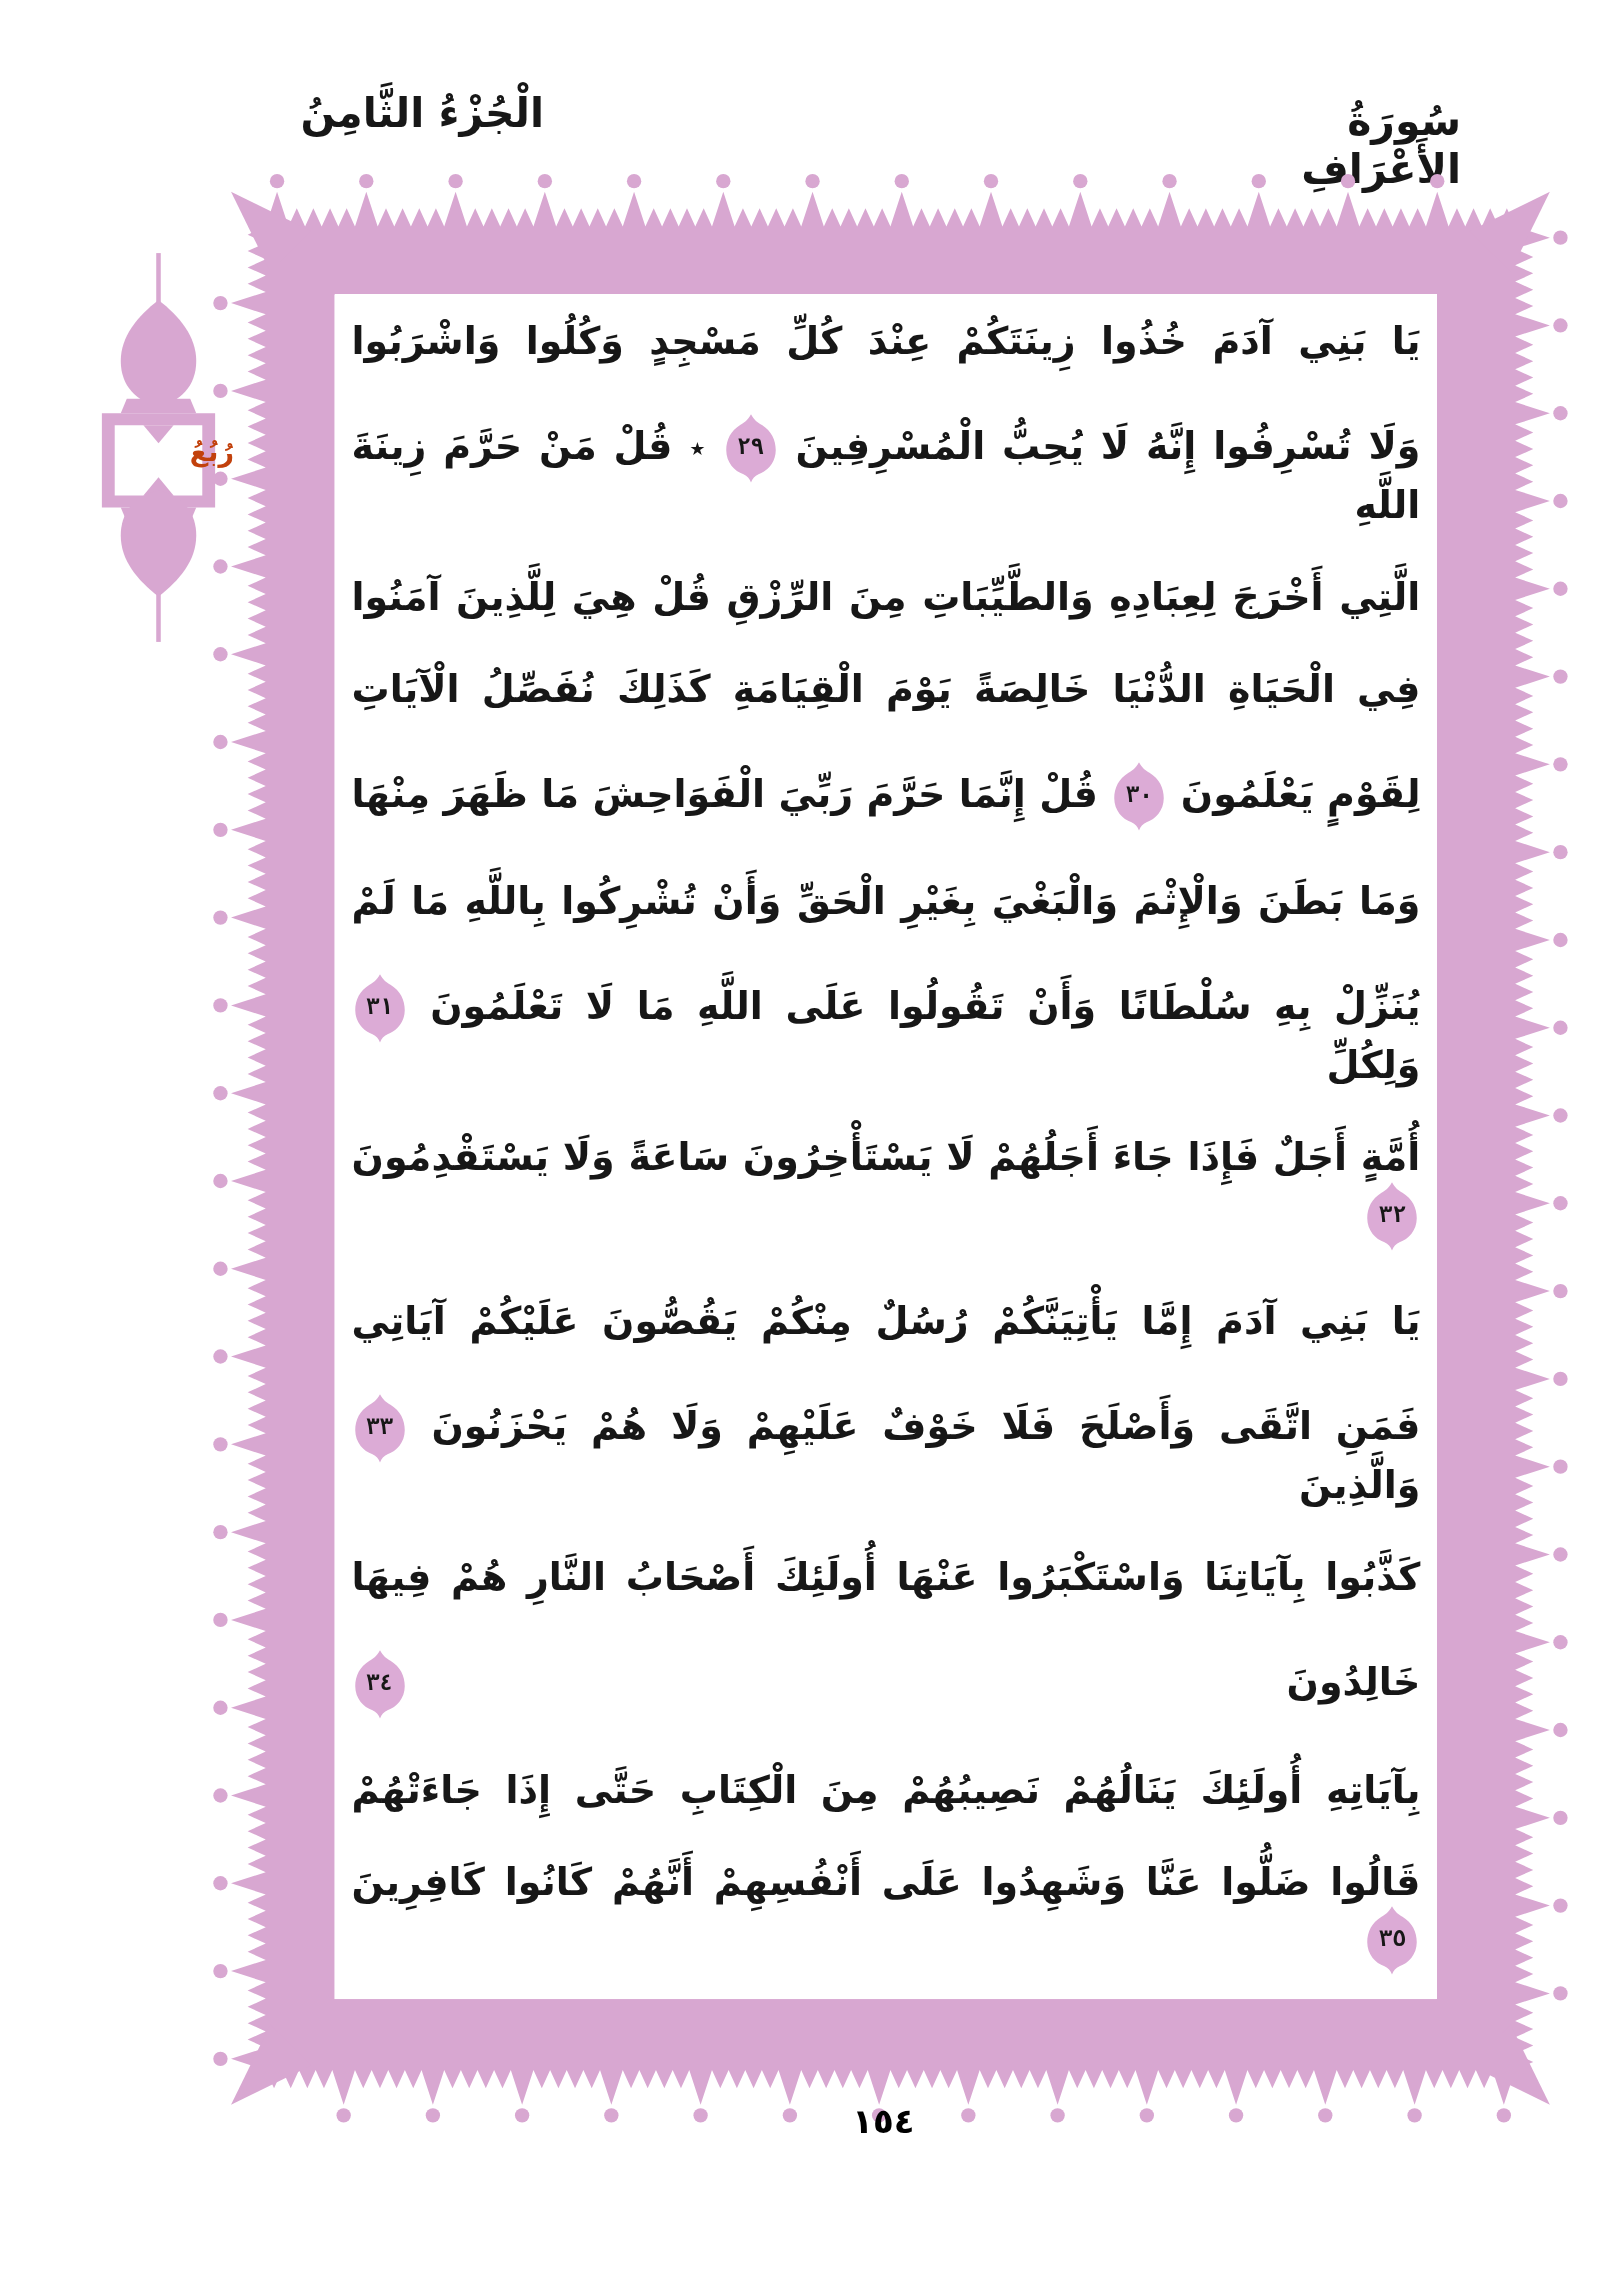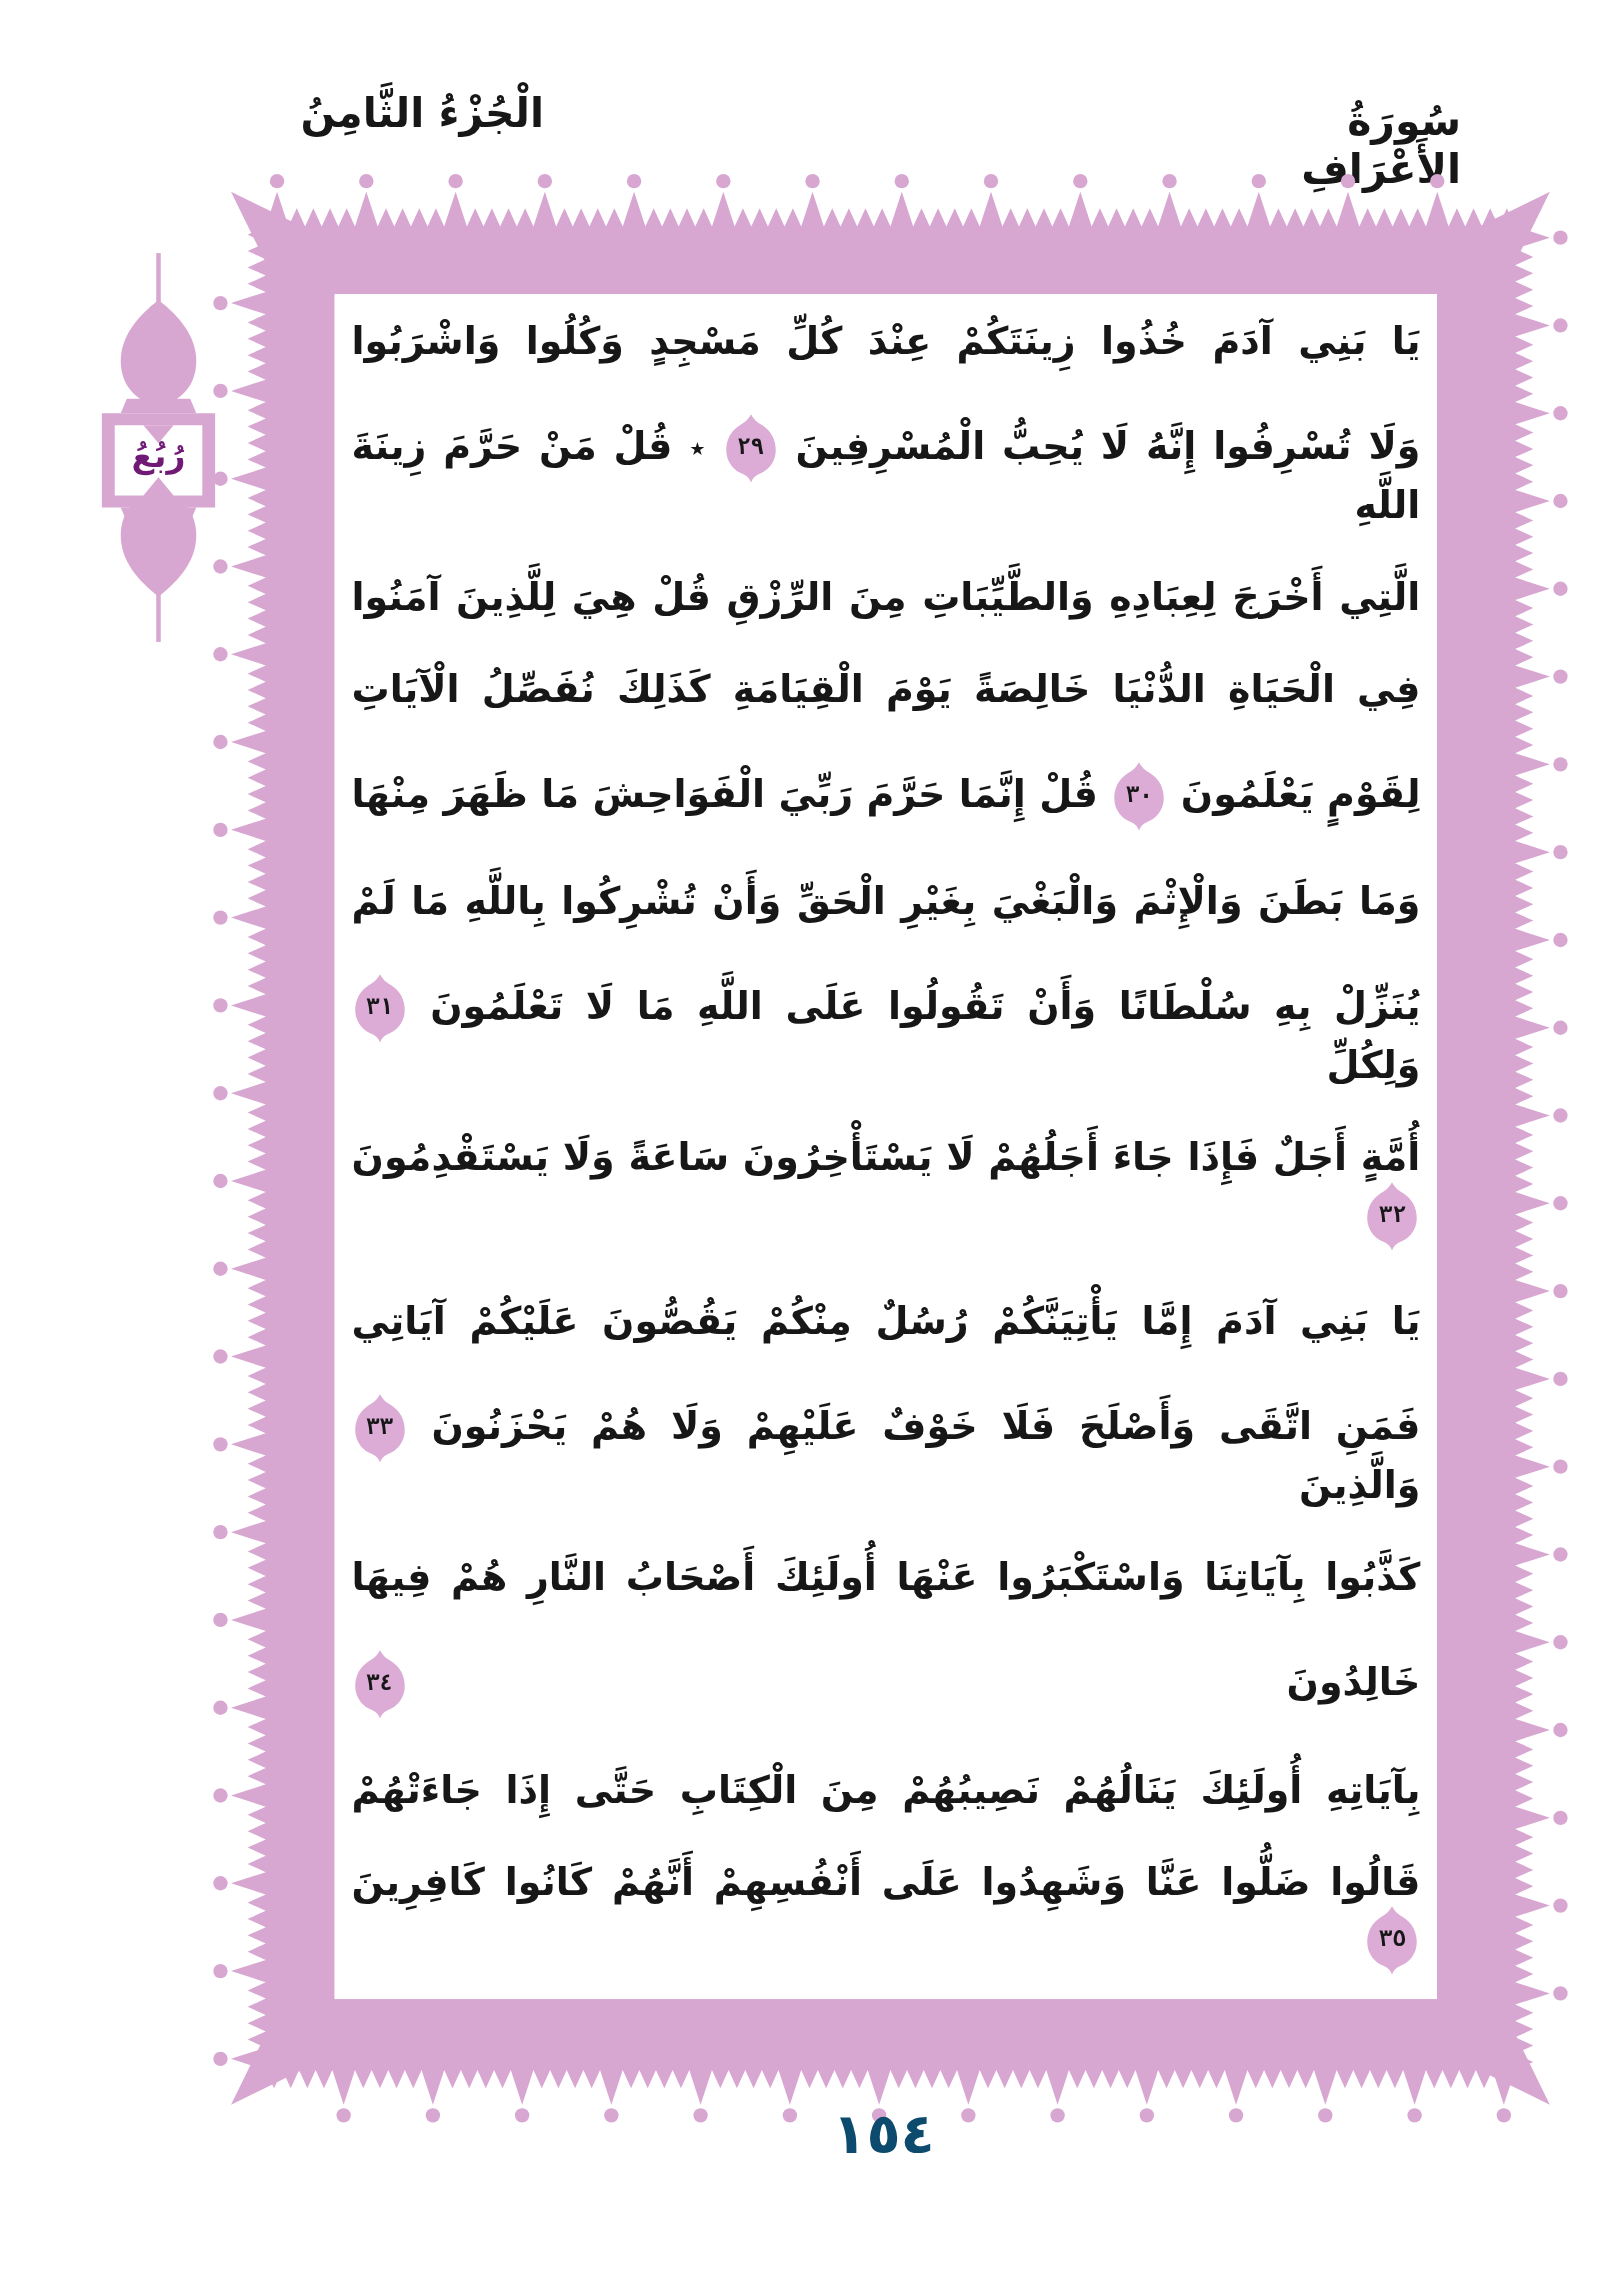--- a/index.html
+++ b/index.html
@@ -18,24 +18,24 @@
          white-space:normal;}
   .vmarker{position:relative;display:inline-block;width:56px;height:72px;
            vertical-align:middle;font-family:Liberation Mono, monospace;}
   .vshape{position:absolute;left:0;top:0;width:56px;height:72px;}
   .vnum{position:absolute;left:0;top:0;width:100%;height:100%;display:flex;
         align-items:center;justify-content:center;font-size:22.7px;font-weight:bold;
         color:#171717;}
   .hizb-star{font-size:30px;vertical-align:middle;color:#171717;}
   .rub{position:absolute;left:83px;top:253px;width:151px;height:389px;}
   .rub-svg{position:absolute;left:0;top:0;width:151px;height:389px;}
-  .rub-label{position:absolute;left:0;top:183px;width:100%;text-align:center;
-             direction:rtl;font-size:33px;font-weight:bold;color:#701a75;}
+  .rub-label{position:absolute;left:0;top:183px;width:100%;
+             direction:rtl;font-size:27px;font-weight:bold;color:#c2410c;}
   .page-number{position:absolute;left:770px;top:2101px;width:227px;
-               text-align:center;font-size:56px;font-weight:bold;color:#0c4a6e;
+               text-align:center;font-size:34px;font-weight:bold;color:#000000;
                direction:rtl;}
 </style>
 </head>
 <body>
 
 <div class="page">
 
   <div class="hdr hdr-left">الْجُزْءُ الثَّامِنُ</div>
   <div class="hdr hdr-right">سُورَةُ الأَعْرَافِ</div>
 

